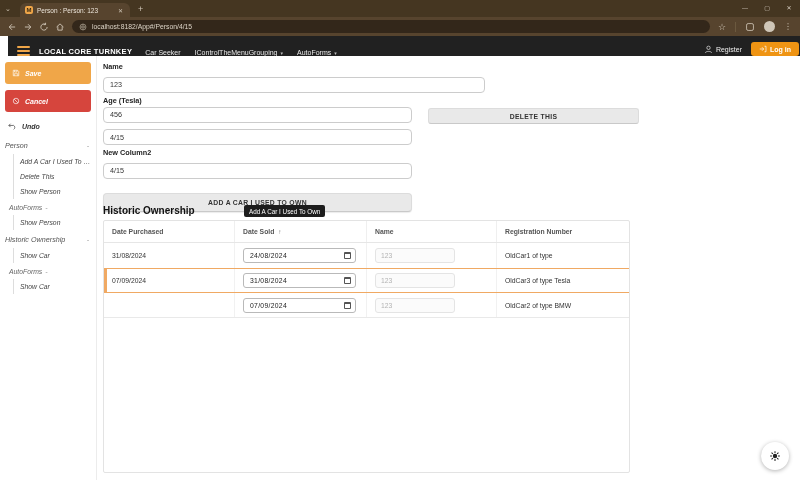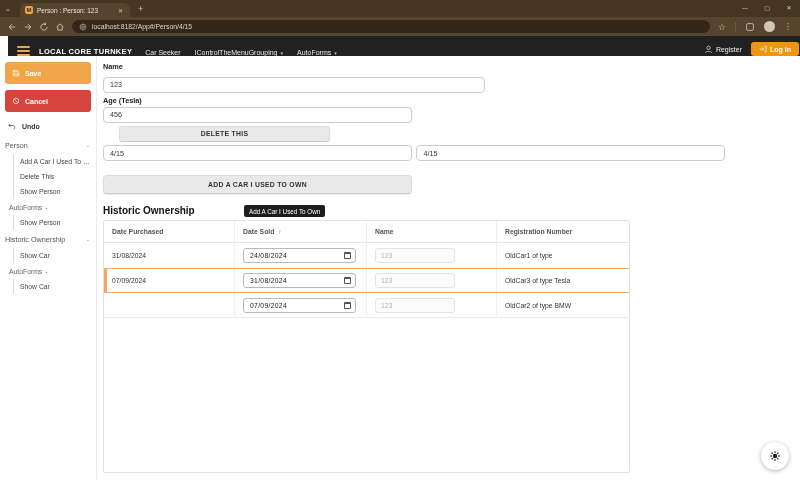--- a/index.html
+++ b/index.html
@@ -47,21 +47,21 @@
   .appbar-right { margin-left:auto; display:flex; align-items:center; gap:9px; margin-right:9px; }
   .register { display:flex; align-items:center; gap:3px; font-size:7px; color:#eee; }
   .register svg { stroke:#eee; fill:none; stroke-width:1.2; }
   .login-btn { display:flex; align-items:center; gap:3px; background:var(--accent-orange);
     color:#fff; font-size:7px; font-weight:bold; padding:3px 8px; border-radius:3px; }
   .login-btn svg { stroke:#fff; fill:none; stroke-width:1.4; }
 
   
   .page { position:absolute; left:0; top:56px; width:800px; height:424px; background:#fff; }
   .sidebar { position:absolute; left:0; top:0; width:97px; height:424px;
-    background:#fff; border-right:1px solid #ececec; }
+    background:#fff; border-right:1px solid #ececec;font-style:italic; }
   .content { position:absolute; left:97px; top:0; width:703px; height:424px; background:#fff; }
 
   
   .side-btn { margin:6px 5px 0 5px; height:22px; border-radius:3px;
     display:flex; align-items:center; gap:5px; padding-left:7px;
     color:#fff; font-size:7px; font-weight:bold; }
   .btn-save { background:var(--save-orange); }
   .btn-cancel { background:var(--cancel-red); margin-top:6px; }
   .side-btn svg { stroke:#fff; fill:none; stroke-width:1.3; }
   .undo-row { display:flex; align-items:center; gap:5px; margin:10px 5px 6px 8px;
@@ -78,21 +78,21 @@
   .tree-item { padding:4px 2px 4px 6px; font-size:6.8px; color:#444; white-space:nowrap;
     overflow:hidden; text-overflow:ellipsis; }
 
   
   .form-area { position:absolute; left:6px; top:6px; width:690px; }
   .f-label { font-size:7.3px; font-weight:bold; color:#222; margin-bottom:2px; }
   .f-input { width:382px; height:16px; border:1px solid #ccc; border-radius:4px;
     font-size:7.2px; color:#333; padding:0 6px; margin-bottom:3px; outline:none;
     font-family:"Liberation Sans", sans-serif; background:#fff; }
   .f-input.narrow { width:309px; }
-  .age-row { display:flex; align-items:flex-start;flex-direction:column; }
+  .age-row { display:flex; align-items:center; }
   .delete-btn { margin-left:16px; width:211px; height:16px; background:var(--button-gray);
     border:1px solid #dcdcdc; border-bottom-color:#c9c9c9; border-radius:3px;
     font-size:6.8px; font-weight:bold; color:#333; letter-spacing:.3px;
     display:flex; align-items:center; justify-content:center; }
   .add-btn { margin-top:11px; width:309px; height:19px; background:var(--button-gray);
     border:1px solid #dcdcdc; border-bottom-color:#c9c9c9; border-radius:4px;
     font-size:6.8px; font-weight:bold; color:#333; letter-spacing:.3px;
     display:flex; align-items:center; justify-content:center;
     box-shadow:0 1px 1px rgba(0,0,0,.08); }
 
@@ -284,20 +284,21 @@
       <input class="f-input" value="123" style="">
 
       <div class="f-label">Age (Tesla)</div>
       <div class="age-row">
         <input class="f-input narrow" value="456" style="">
         <div class="delete-btn">DELETE THIS</div>
       </div>
 
       <input class="f-input narrow" value="4/15" style="">
 
+      <div class="f-label">New Column2</div>
       <input class="f-input narrow" value="4/15" style="">
 
       <div class="add-btn">ADD A CAR I USED TO OWN</div>
     </div>
 
     <div class="section-title">Historic Ownership</div>
     <div class="tooltip">Add A Car I Used To Own</div>
 
     <div class="grid">
       <div class="g-head">

